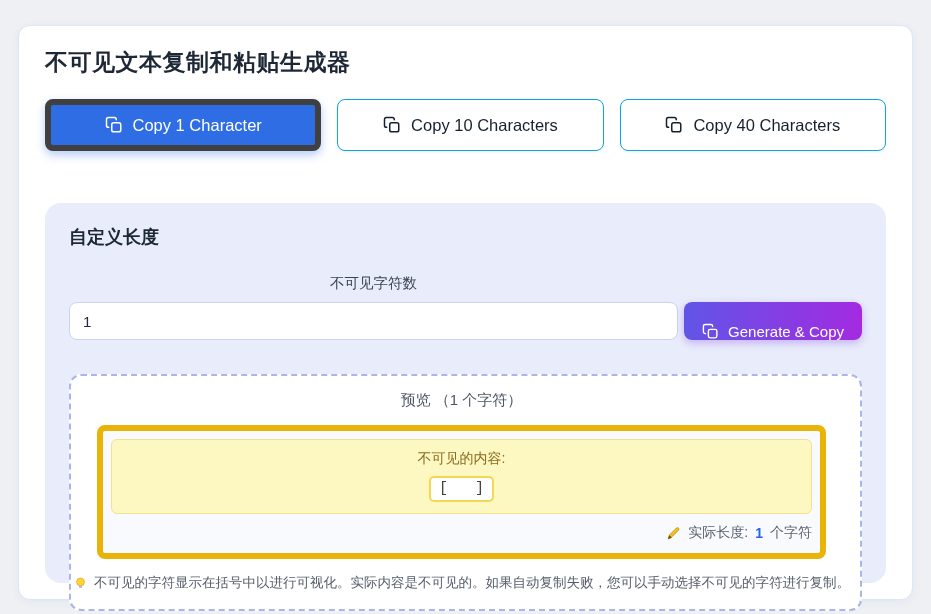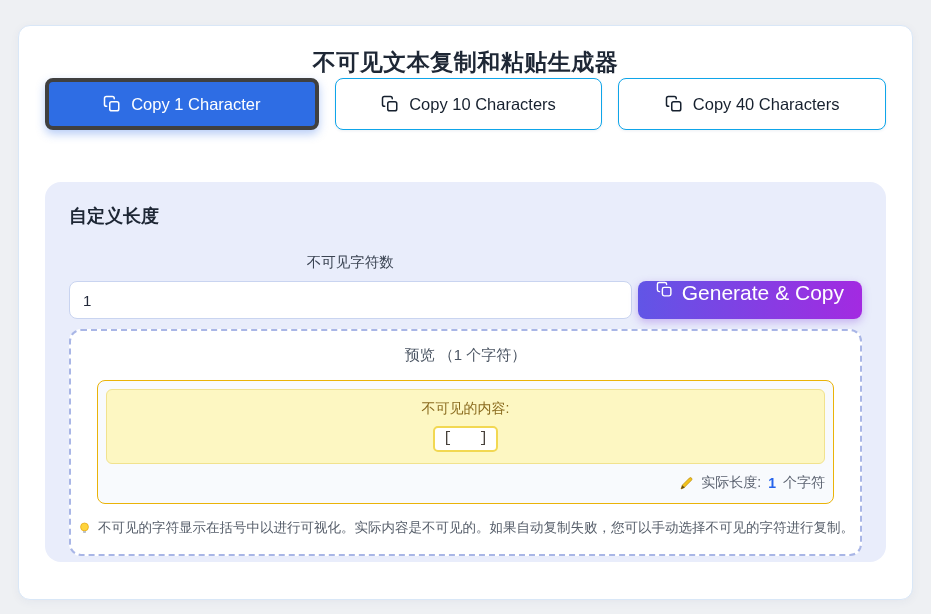--- a/index.html
+++ b/index.html
@@ -14,25 +14,25 @@
     position: absolute;
     left: 18px; top: 25px;
     width: 895px; height: 575px;
     background: #ffffff;
     border: 1px solid #d9e7f7;
     border-radius: 12px;
     box-shadow: 0 2px 10px rgba(30,60,120,0.05);
     padding: 21px 26px 24px 26px;
   }
   .page-title {
-    text-align: center;
     font-size: 23px;
     font-weight: 700;
     color: #1e2735;
     letter-spacing: 0.5px;
+    margin-bottom: 21px;
   }
   .btn-row {
     display: flex;
     gap: 16px;
   }
   .qbtn {
     flex: 1;
     height: 52px;
     border-radius: 8px;
     font-family: inherit;
@@ -42,21 +42,21 @@
     justify-content: center;
     gap: 10px;
     cursor: pointer;
     background: #ffffff;
     border: 1px solid #0ea5e9;
     color: #16202e;
     box-shadow: 0 1px 3px rgba(30,60,120,0.08);
   }
   .qbtn.active {
     background: #2e6de4;
-    border: 4px solid #404040;
+    border: 6px solid #404040;
     color: #ffffff;
     box-shadow: 0 4px 10px rgba(46,109,228,0.35);
   }
   .icon { display: inline-flex; align-items: center; }
   .section {
     margin-top: 52px;
     background: #e9edfb;
     border-radius: 16px;
     padding: 22px 24px 24px 24px;
     height: 380px;
@@ -94,44 +94,44 @@
     outline: none;
   }
   .gen-btn {
     height: 38px;
     padding: 0 18px;
     border: none;
     border-radius: 8px;
     background: linear-gradient(90deg, #6155e6, #a32ae1);
     color: #ffffff;
     font-family: inherit;
-    font-size: 21px;
-    display: flex;
-    align-items: flex-start;
+    font-size: 15px;
+    display: flex;
+    align-items: flex-end;
     gap: 9px;
     white-space: nowrap;
     cursor: pointer;
     box-shadow: 0 3px 8px rgba(130,60,220,0.35);
   }
   .preview {
-    margin-top: 10px;
+    margin-top: 34px;
     border: 2px dashed #a9b6e6;
     border-radius: 12px;
     background: #ffffff;
-    padding: 15px 26px 17px 26px;
+    padding: 15px 34px 17px 26px;
   }
   .preview-title {
     text-align: center;
     font-size: 15px;
     color: #4b5563;
     margin-bottom: 15px;
   }
   .inner-card {
     background: #f8fafd;
-    border: 1px solid #eab308;
+    border: 6px solid #eab308;
     border-radius: 8px;
     padding: 8px 8px 0 8px;
   }
   .warn-box {
     background: #fdf7c2;
     border: 1px solid #f1e28e;
     border-radius: 6px;
     text-align: center;
     padding: 10px 10px 11px 10px;
   }

